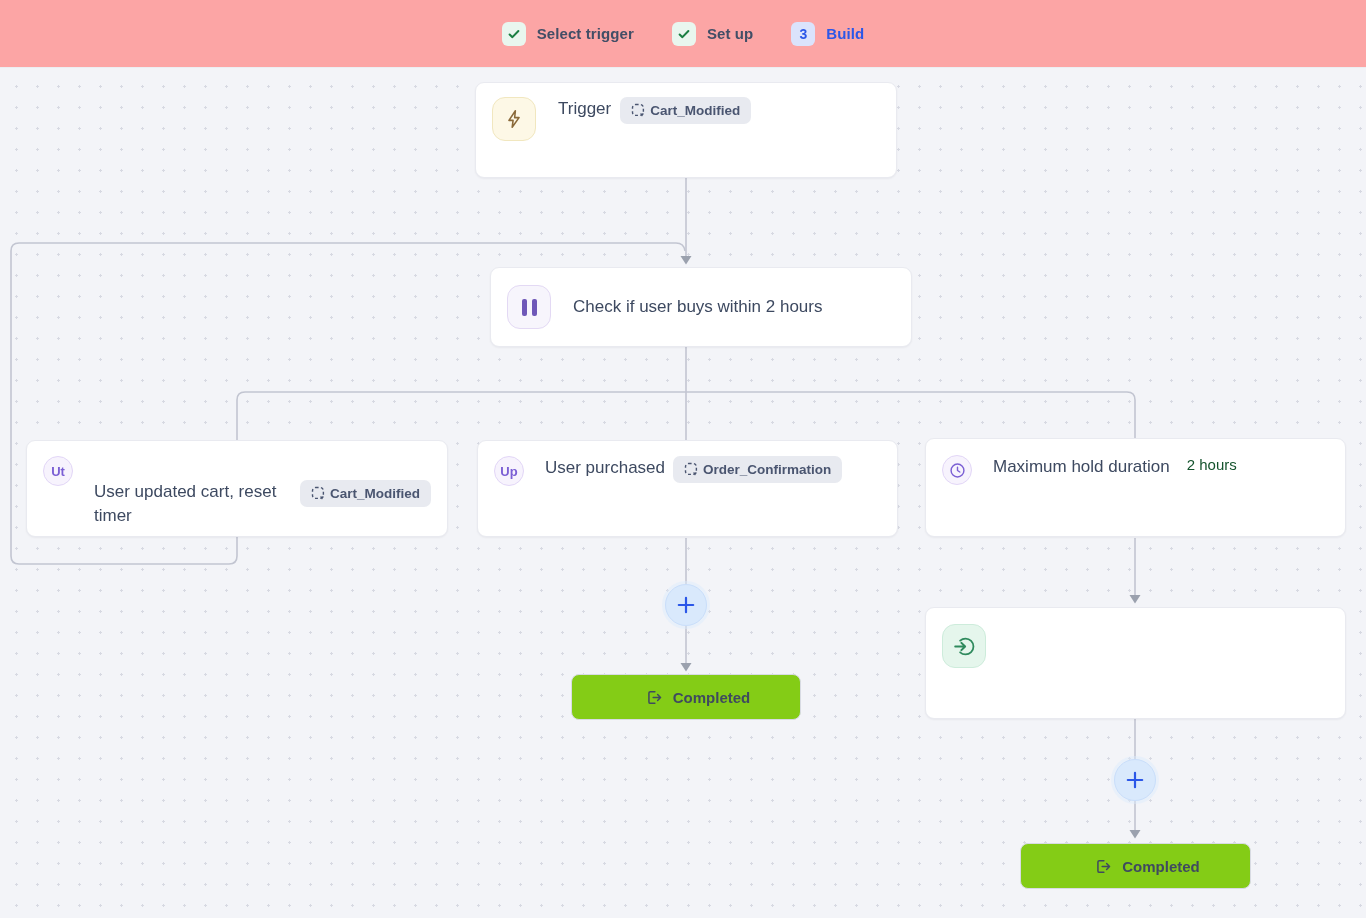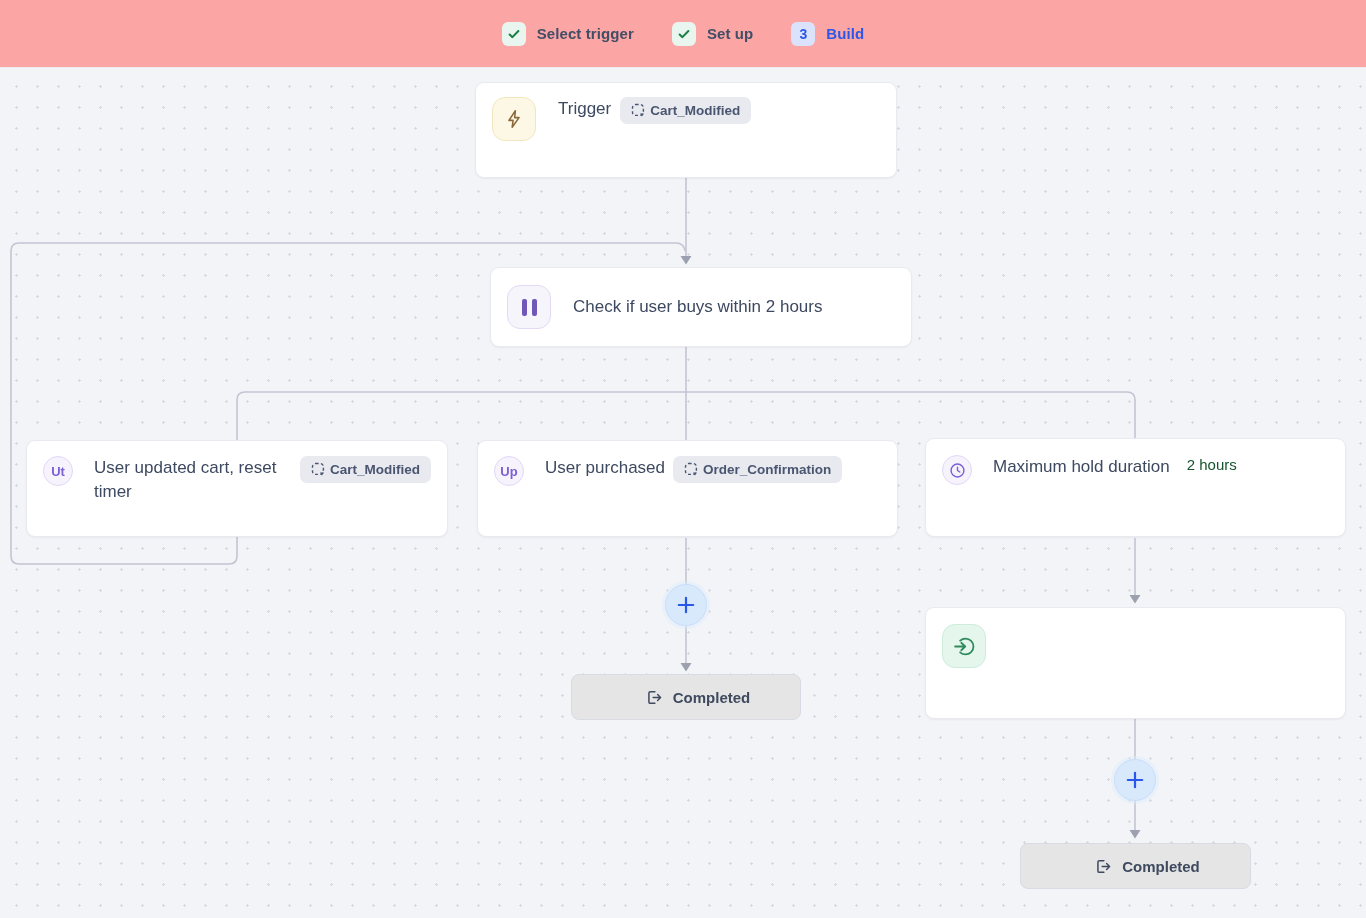--- a/index.html
+++ b/index.html
@@ -68,21 +68,21 @@
     font-size:13.5px;font-weight:600;color:#4a5570;width:max-content;
   }
   .brand-logo{
     width:32px;height:32px;border-radius:50%;background:#fff;
     border:1px solid #e4e6ec;box-sizing:border-box;
     display:flex;align-items:center;justify-content:center;
   }
   
   .terminal{
     position:absolute;box-sizing:border-box;
-    background:#e5e5e5;border:1px solid #d8dbe3;border-radius:8px;
+    background:#84cc16;border:1px solid #d8dbe3;border-radius:8px;
     display:flex;align-items:center;justify-content:center;gap:10px;
     font-size:15px;font-weight:600;color:#3f4a5f;
     z-index:10;cursor:pointer;padding-left:24px;
   }
   .plusbtn{
     position:absolute;width:42px;height:42px;border-radius:50%;box-sizing:border-box;
     background:#d9e9fc;border:1px solid #c9defa;box-shadow:0 0 0 3px rgba(219,234,252,.45);
     display:flex;align-items:center;justify-content:center;
     z-index:10;cursor:pointer;
   }
@@ -161,21 +161,21 @@
     <span class="pausebar">
         <i></i>
         <i></i>
       </span>
   </span>
   <span class="node-title">Check if user buys within 2 hours</span>
 </div>
 
 <div class="card" style="left:26px;top:440px;width:422px;height:97px;padding:15px 16px;gap:21px;">
   <span class="circle-badge">Ut</span>
-  <div class="body" style="gap:8px;">
+  <div class="body" style="gap:8px;margin-top:24px;">
     <span class="node-title">User updated cart, reset timer</span>
     <span class="pill">
       <svg width="15" height="15" viewBox="0 0 16 16">
           <rect x="1.6" y="1.6" width="11.6" height="11.6" rx="3.4" fill="none" stroke="#4a5570" stroke-width="1.5" stroke-dasharray="3.1 2.5"></rect>
           <path d="M9.6 11.2 h4.2 l-2.1 3.2 Z" fill="#4a5570"></path>
         </svg>
       <span>Cart_Modified</span>
     </span>
   </div>
 </div>

